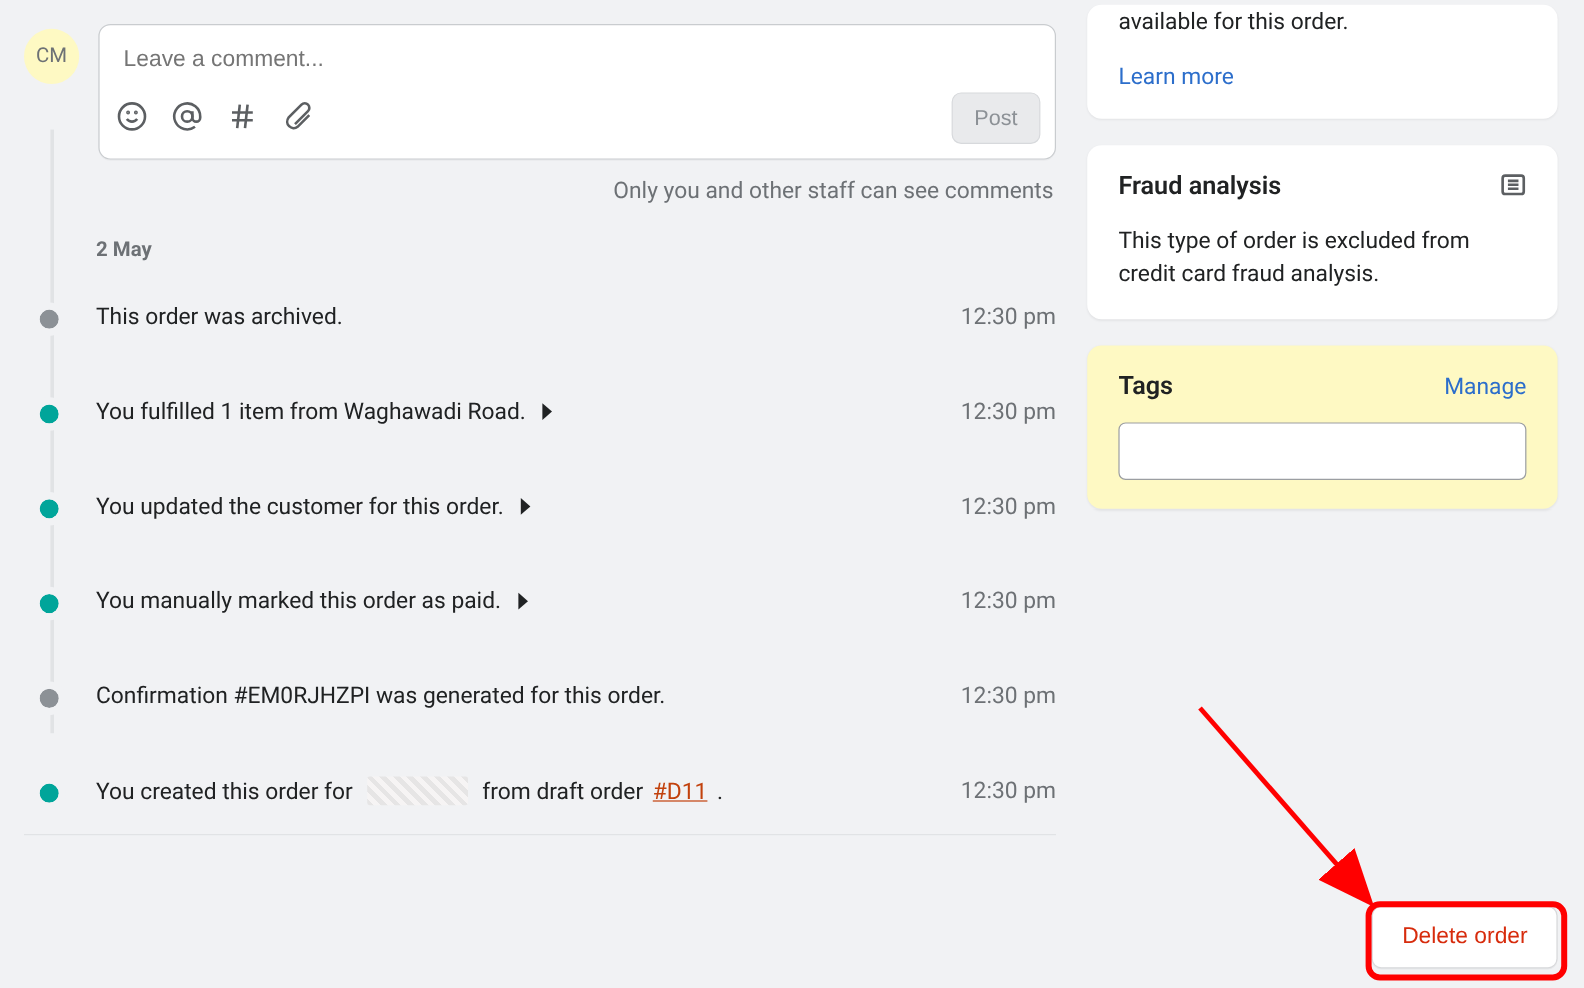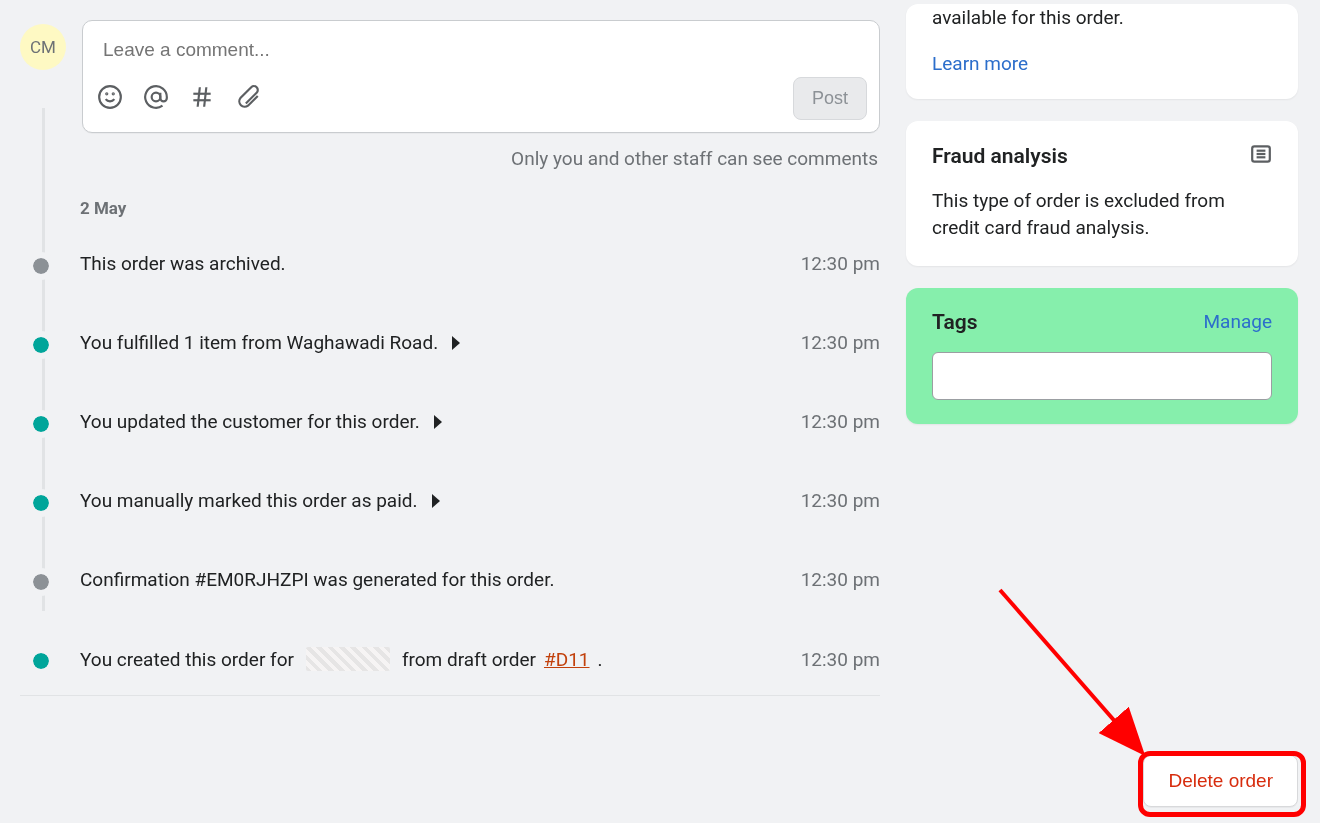--- a/index.html
+++ b/index.html
@@ -110,21 +110,20 @@
   .date-header {
     font-size: 17px;
     color: #6d7175;
     font-weight: 700;
     margin-bottom: 34px;
     position: relative;
     z-index: 1;
   }
   .event-row {
     display: flex;
-    align-items: center;
     justify-content: space-between;
     margin-bottom: 56px;
     position: relative;
     gap: 33px;
   }
   .event-dot {
     position: absolute;
     left: -47px;
     top: 6px;
     width: 16px;
@@ -191,21 +190,21 @@
     margin-bottom: 18px;
   }
   .card-head h3 {
     margin: 0;
     font-size: 21px;
     font-weight: 600;
     color: #202223;
   }
   .list-icon { width:22px; height:22px; }
   .tags-card {
-    background: #86efac;
+    background: #fef9c3;
   }
   .manage-link {
     color: #2c6ecb;
     font-size: 19px;
     cursor: pointer;
   }
   .tag-input {
     width: 100%;
     height: 48px;
     border: 1px solid #9b9ea2;

